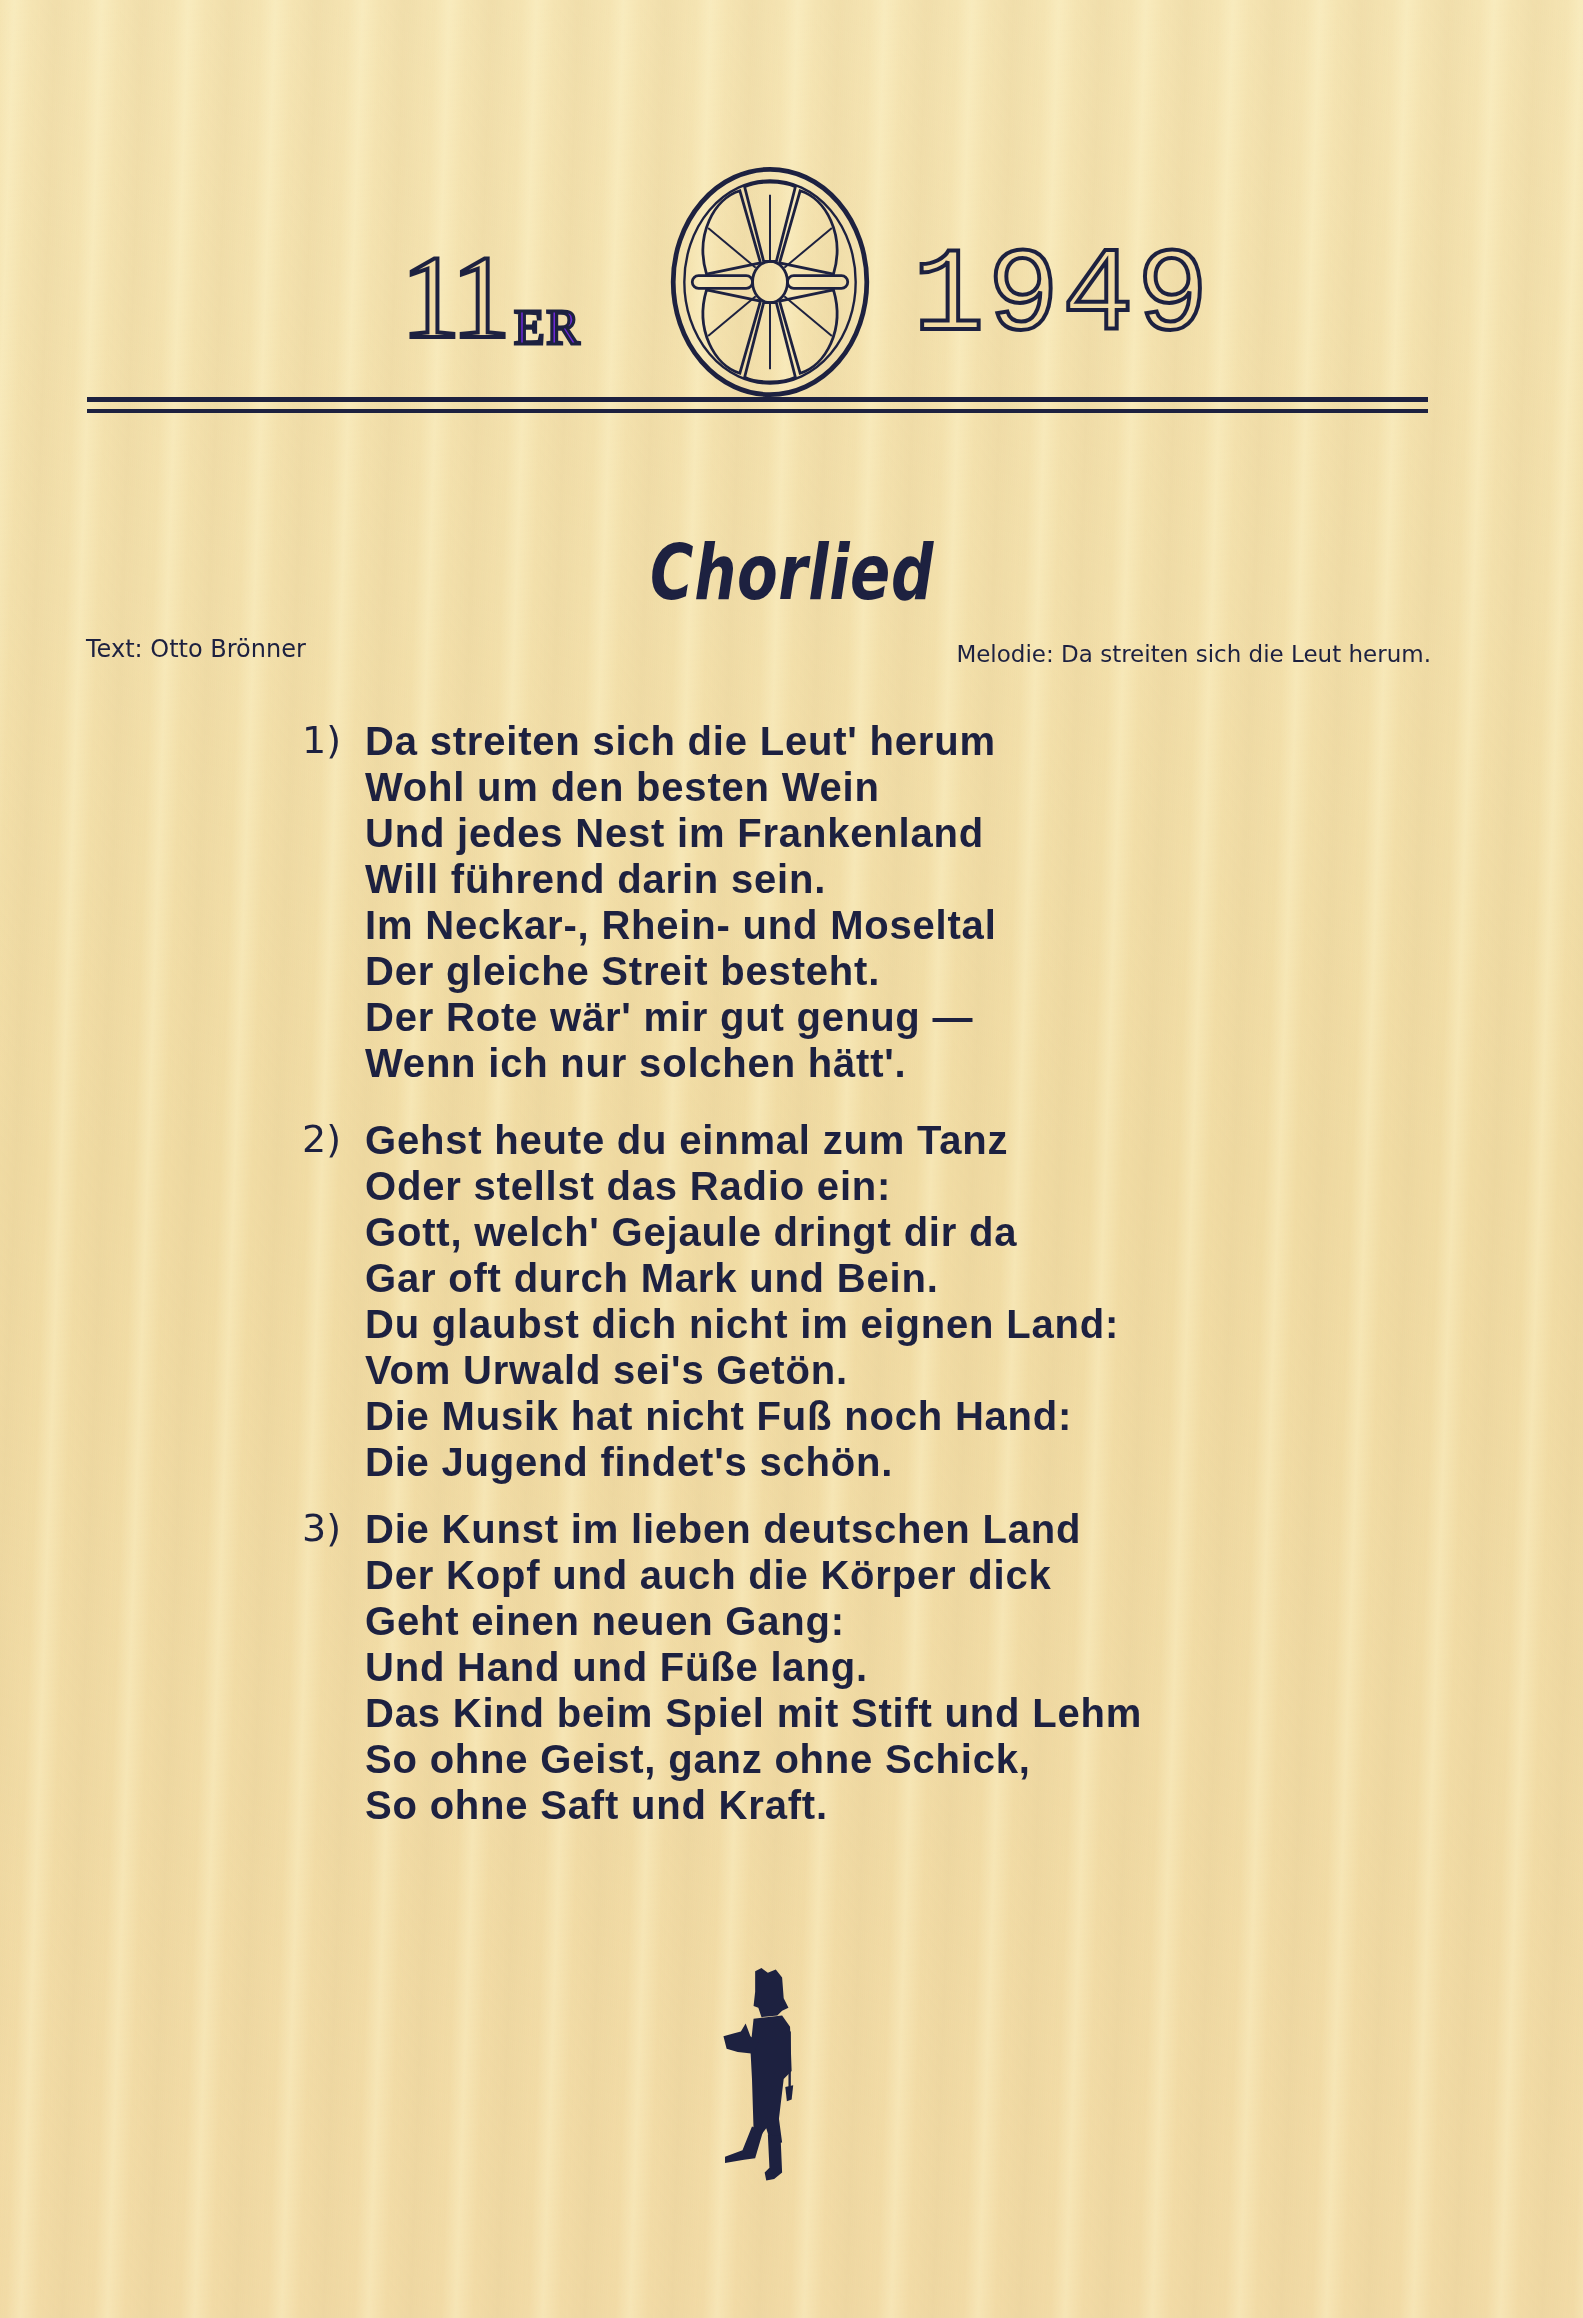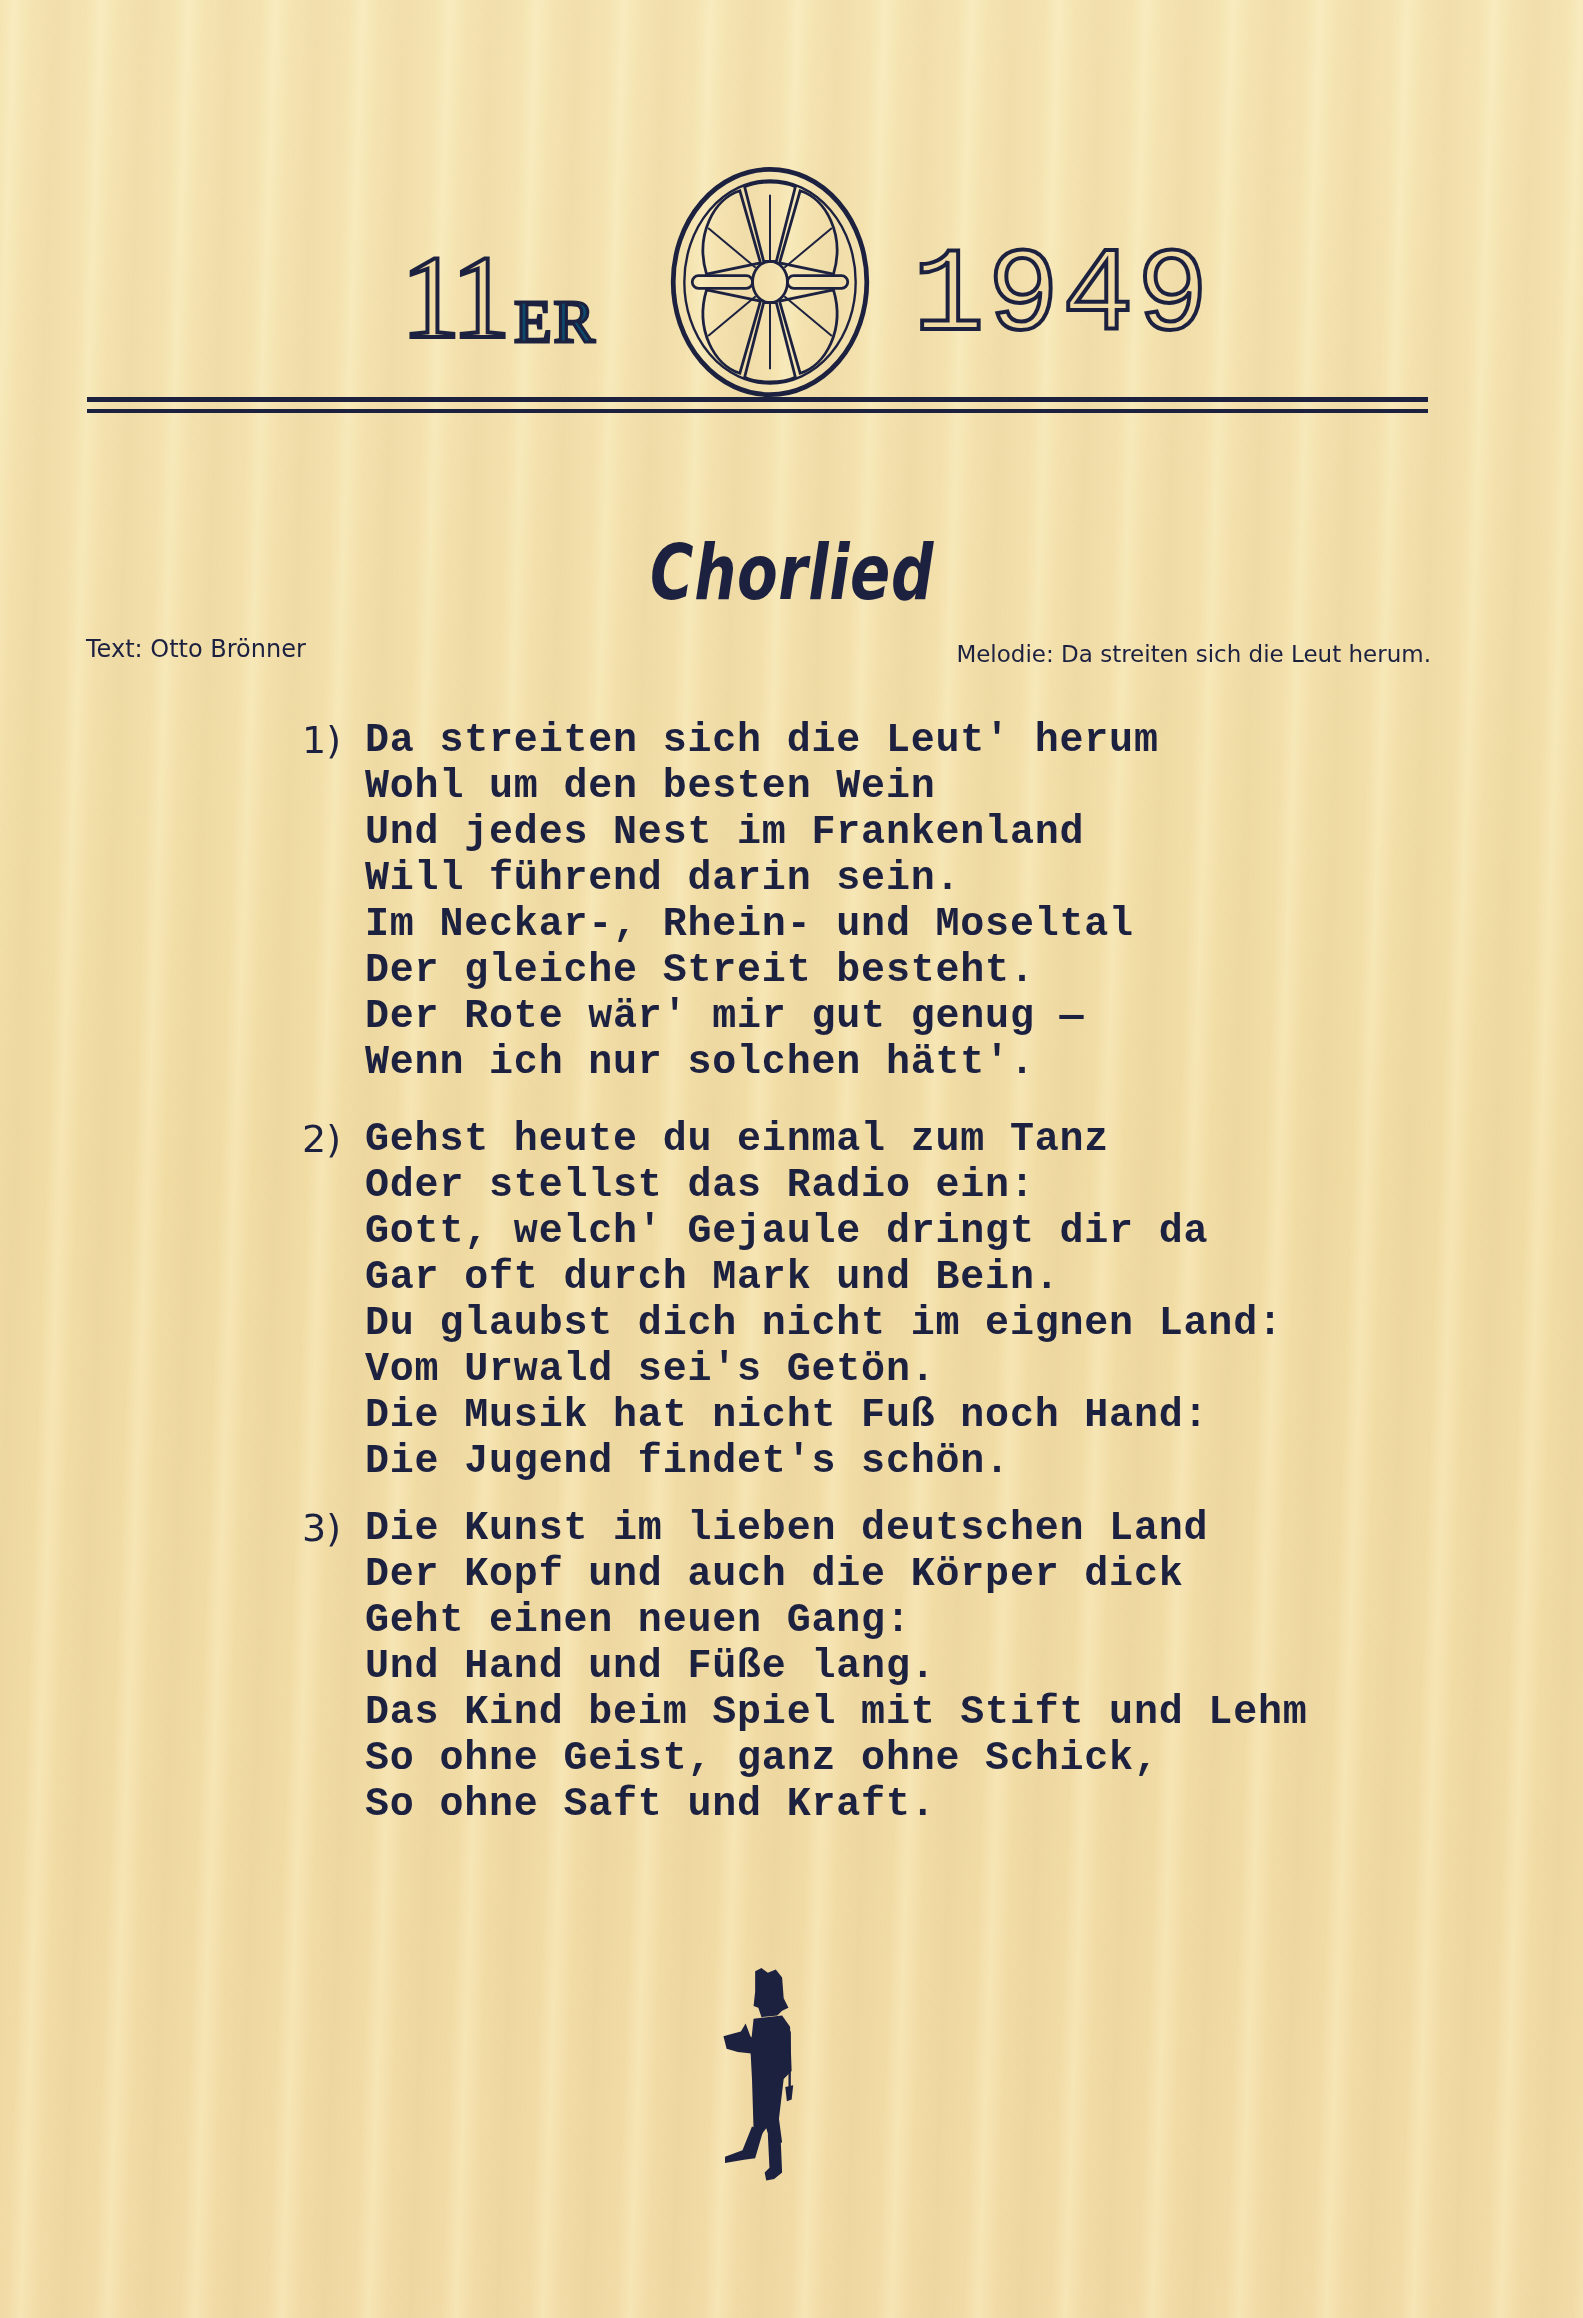--- a/index.html
+++ b/index.html
@@ -15,22 +15,22 @@
   .page { position: absolute; inset: 0; padding-left: 40px; }
 
   
   .header-row { position: absolute; top: 163px; left: 0; width: 1584px; height: 262px; }
   .h-left { position: absolute; left: 401px; top: 75px; display: flex; align-items: flex-end; }
   .h-num {
     font-family: "Liberation Serif", serif; font-size: 119px; line-height: 1; font-weight: 400;
     color: #f2dca5; -webkit-text-stroke: 4px #1d2140; letter-spacing: -4.8px;
   }
   .h-er {
-    font-family: "Liberation Serif", serif; font-size: 62px; line-height: 1; margin-left: 8px; margin-bottom: 4.8px;
-    color: #0c4a6e; -webkit-text-stroke: 3.2px #1d2140; letter-spacing: 1.6px;
+    font-family: "Liberation Serif", serif; font-size: 50px; line-height: 1; margin-left: 8px; margin-bottom: 4.8px;
+    color: #6d28d9; -webkit-text-stroke: 3.2px #1d2140; letter-spacing: 1.6px;
   }
   .h-year {
     position: absolute; left: 913px; top: 75px;
     font-family: Liberation Mono, monospace; font-size: 119px; line-height: 1;
     color: #f2dca5; -webkit-text-stroke: 4px #1d2140; letter-spacing: 3.2px;
   }
   .wheel { position: absolute; left: 651px; top: 0; width: 238px; height: 238px; }
 
   .rule-top { position: absolute; left: 87px; width: 1341px; top: 397px; height: 4.8px; background: #1d2140; }
   .rule-bot { position: absolute; left: 87px; width: 1341px; top: 409px; height: 4px; background: #1d2140; }
@@ -49,21 +49,21 @@
     font-family: "DejaVu Sans", sans-serif; font-size: 23px;
   }
 
   .verse { position: absolute; left: 302px; }
   .verse .num {
     position: absolute; left: 0; top: 0;
     font-family: "DejaVu Sans", sans-serif; font-size: 38px;
   }
   .verse .lines { position: absolute; left: 63px; top: 0; }
   .verse .line {
-    font-family: Liberation Mono, monospace; font-weight: 700; font-size: 40px;
+    font-family: Liberation Sans, sans-serif; font-weight: 700; font-size: 40px;
     line-height: 46px; white-space: nowrap; letter-spacing: 0.8px;
   }
   .v1 { top: 718px; }
   .v2 { top: 1117px; }
   .v3 { top: 1506px; }
 
   .figure { position: absolute; left: 706px; top: 1960px; width: 111px; height: 238px; }
 </style>
 </head>
 <body>

